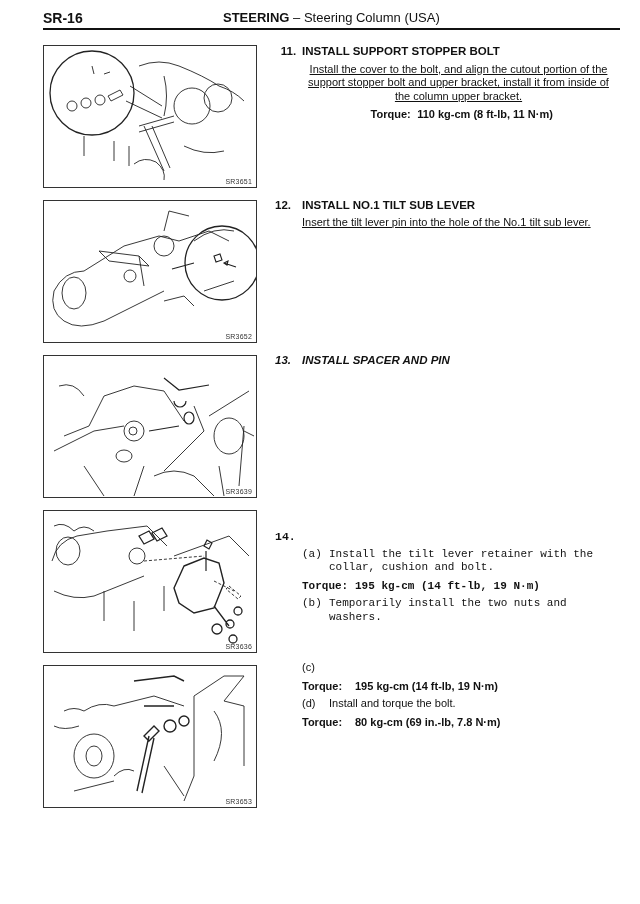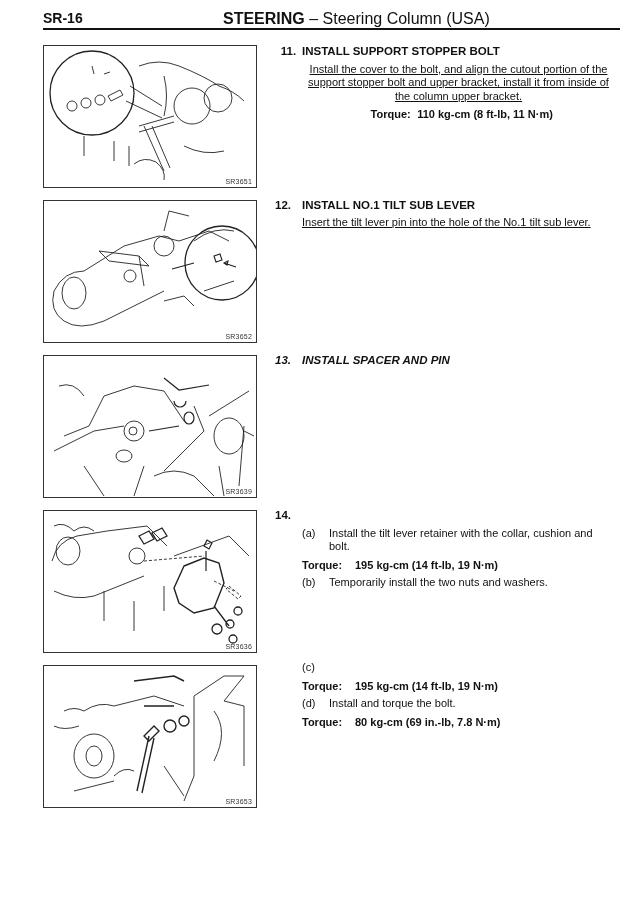--- a/index.html
+++ b/index.html
@@ -1,19 +1,19 @@
 <!DOCTYPE html>
 <html><head>
 <meta charset="utf-8">
 <style>
   html, body { margin: 0; padding: 0; background: #ffffff; }
   body { width: 640px; height: 904px; position: relative; overflow: hidden;
          font-family: "Liberation Sans", sans-serif; color: #111; }
   .hdr-code { position: absolute; left: 43px; top: 10px; font-weight: bold; font-size: 14px; }
-  .hdr-title { position: absolute; left: 223px; top: 10px; font-size: 16px; }
+  .hdr-title { position: absolute; left: 223px; top: 10px; font-size: 13px; }
   .hdr-title b { font-weight: bold; }
   .hdr-rule { position: absolute; left: 43px; top: 28px; width: 577px; height: 2px; background: #111; }
 
   .fig { position: absolute; left: 43px; width: 212px; border: 1px solid #333; background: #fff; }
   .fig svg { position: absolute; left: 0; top: 0; }
   .fig .code { position: absolute; right: 4px; bottom: 2px; font-size: 7px; color: #333; letter-spacing: 0.2px; }
 
   .step { position: absolute; left: 275px; width: 340px; font-size: 11px; line-height: 13.5px; }
   .step .head { font-weight: bold; font-size: 11.5px; display: flex; }
   .step .num { width: 27px; display: inline-block; }
@@ -107,21 +107,21 @@
   <div class="body" style="margin-top:3px;">Insert the tilt lever pin into the hole of the No.1 tilt sub lever.</div>
 </div>
 
 <div class="step" style="top:354px;font-style:italic;">
   <div class="head">
       <span class="num">13.</span>
       <span>INSTALL SPACER AND PIN</span>
     </div>
 </div>
 
-<div class="step" style="top:509px;">
+<div class="step" style="top:530px;font-family:Liberation Mono, monospace;">
   <div class="head">
       <span class="num">14.</span>
     </div>
   <div class="sub">
       <span class="lbl">(a)</span>
       <span>Install the tilt lever retainer with the collar, cushion and bolt.</span>
     </div>
   <div class="torque"><span class="tl">Torque:</span><span>195 kg-cm (14 ft-lb, 19 N·m)</span></div>
   <div class="sub">
       <span class="lbl">(b)</span>

